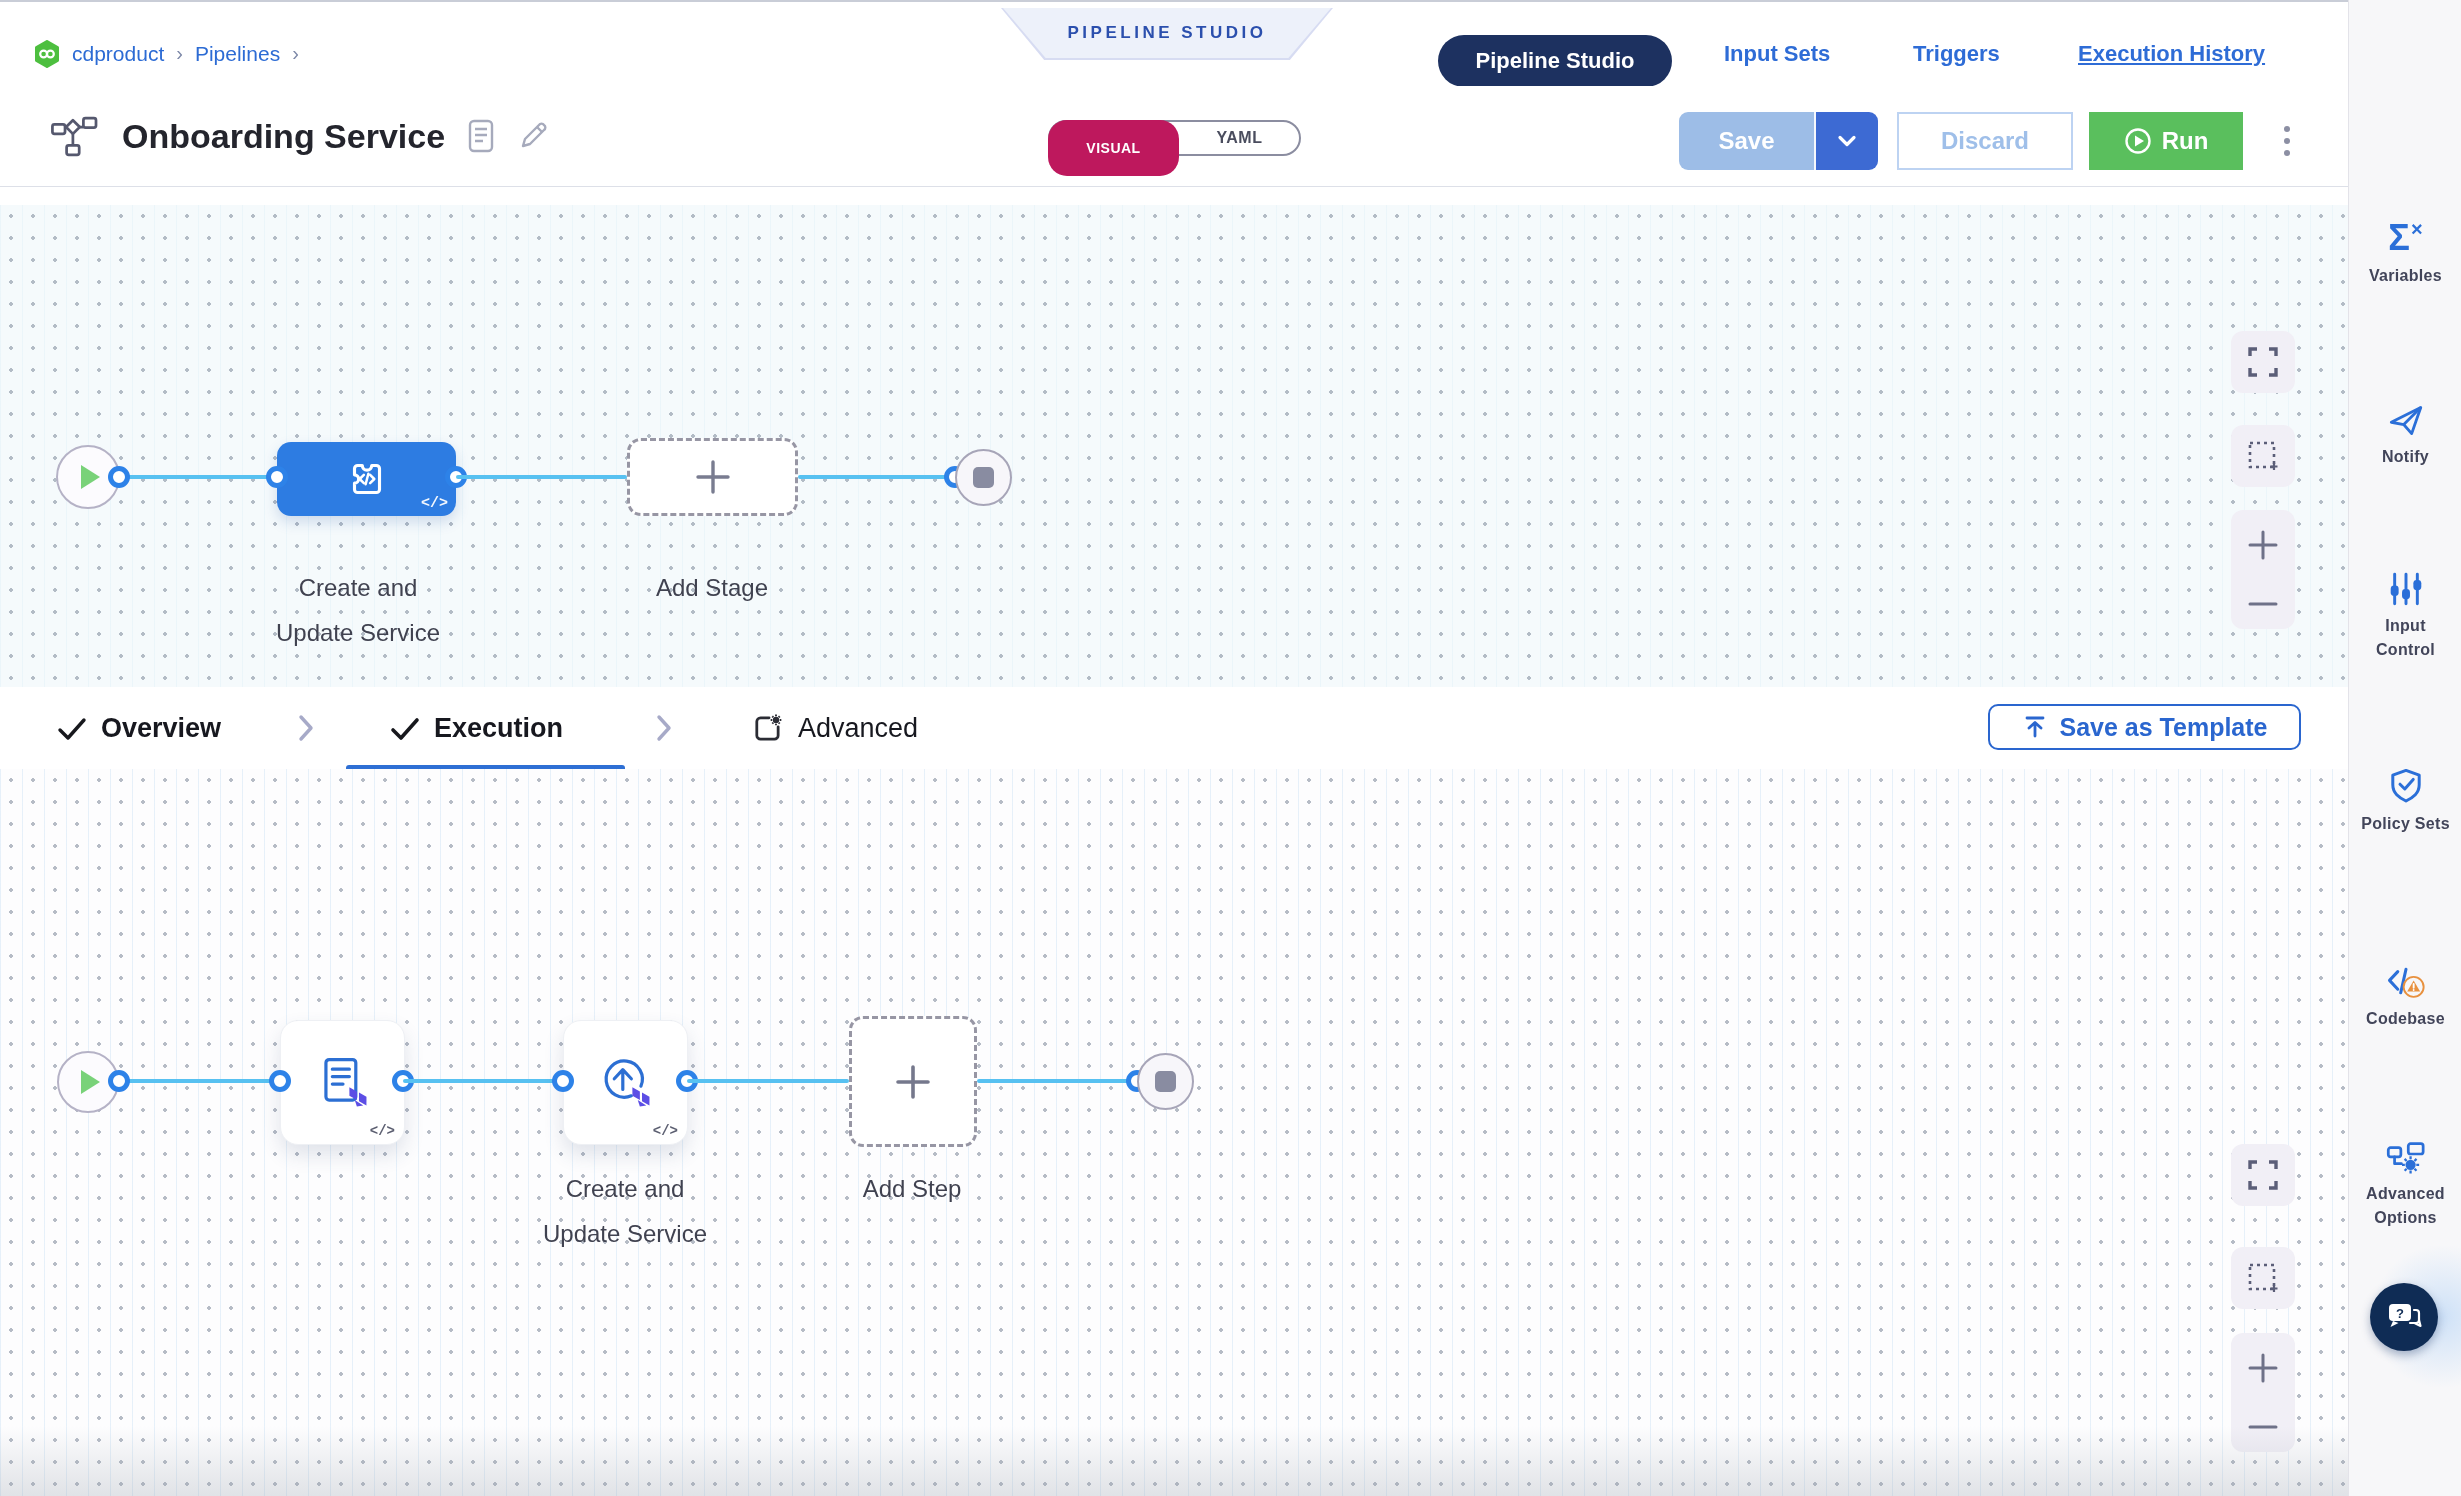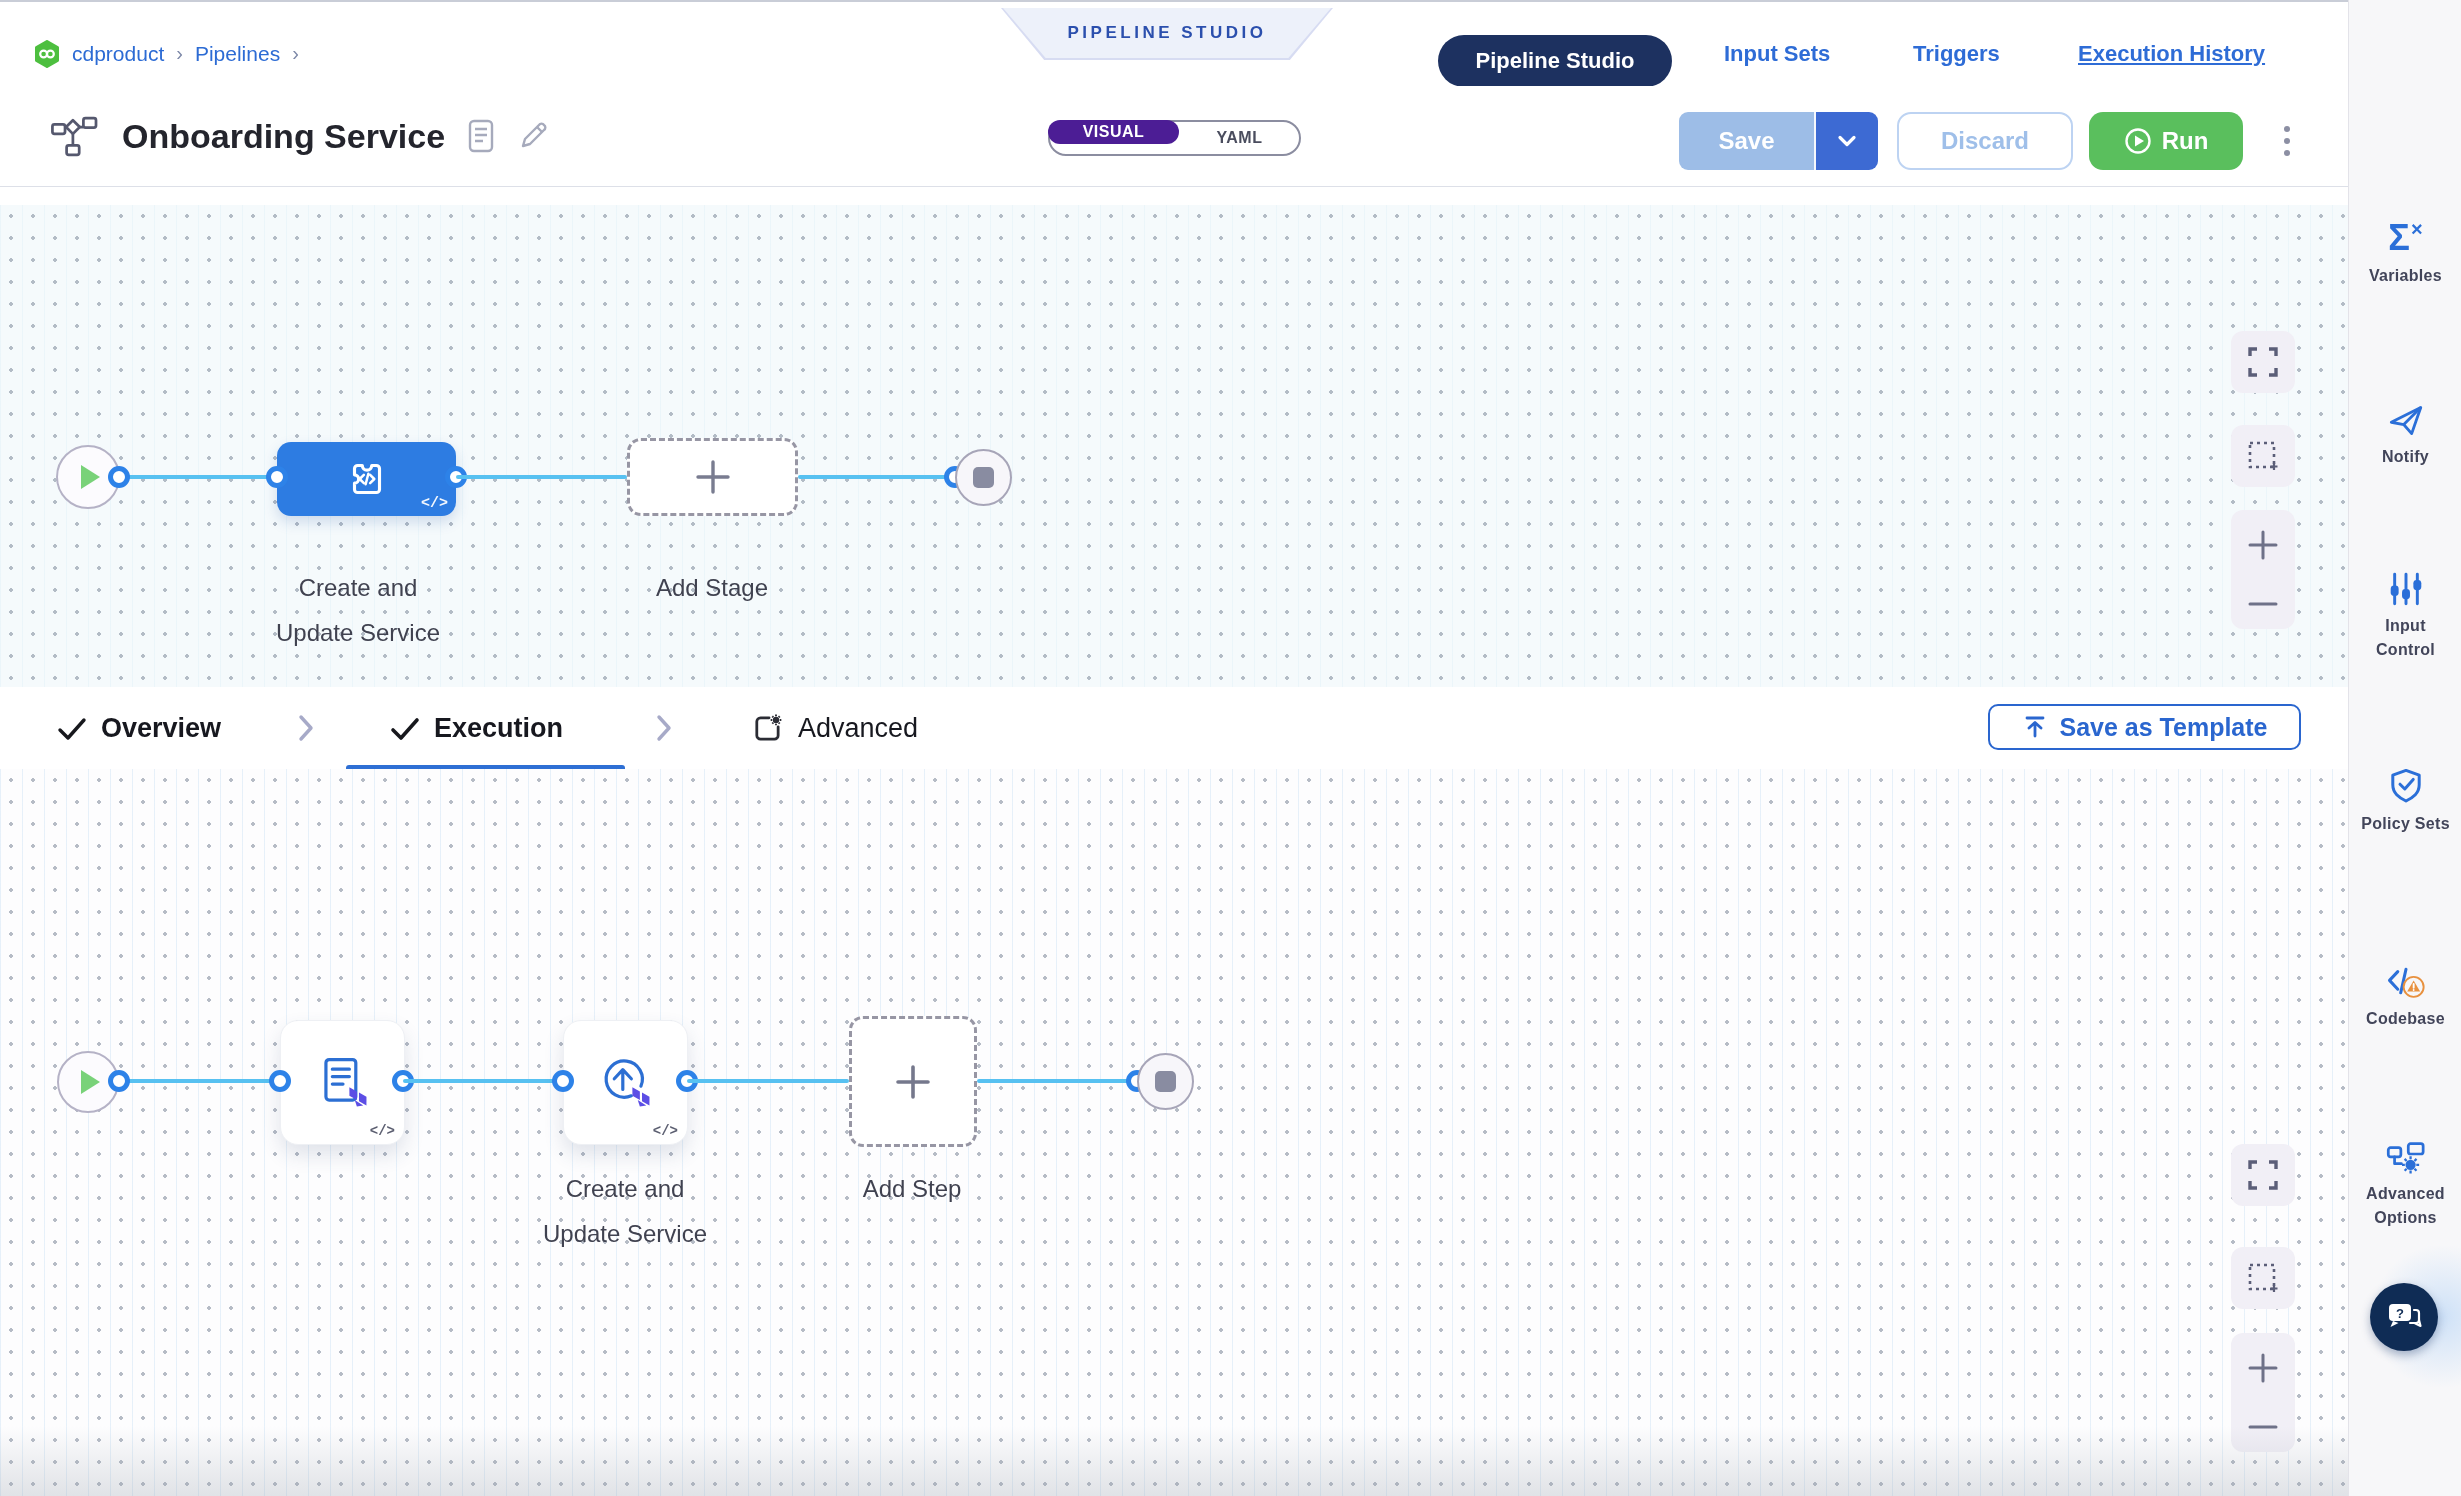--- a/index.html
+++ b/index.html
@@ -28,27 +28,27 @@
           color:#2e6cd6;font-size:22px;font-weight:600;cursor:pointer;}
   .toptab.t1{left:1724px;} .toptab.t2{left:1913px;} .toptab.t3{left:2078px;text-decoration:underline;}
 
   
   .row2{position:absolute;left:0;top:86px;width:2348px;height:100px;background:#fff;
         border-bottom:1px solid #dde0e8;}
   .title-group{position:absolute;left:50px;top:0;height:100px;display:flex;align-items:center;gap:22px;}
   .page-title{font-size:34px;font-weight:bold;color:#24252d;}
   .mode-toggle{position:absolute;left:1048px;top:34px;width:253px;height:36px;border:2px solid #8b8da0;
         border-radius:19px;background:#fff;box-sizing:border-box;}
-  .mode-visual{position:absolute;left:-2px;top:-2px;width:131px;height:24px;border-radius:19px;
-        background:#4c1d95;color:#fff;font-weight:bold;font-size:16px;letter-spacing:0.5px;
+  .mode-visual{position:absolute;left:-2px;top:-2px;width:131px;height:56px;border-radius:19px;
+        background:#be185d;color:#fff;font-weight:bold;font-size:14px;letter-spacing:0.5px;
         display:flex;align-items:center;justify-content:center;cursor:pointer;}
   .mode-yaml{position:absolute;left:129px;top:0;width:121px;height:32px;color:#4a4d5e;
         font-weight:bold;font-size:16px;letter-spacing:0.5px;
         display:flex;align-items:center;justify-content:center;cursor:pointer;}
-  .btn{position:absolute;top:26px;height:58px;border-radius:14px;display:flex;align-items:center;
+  .btn{position:absolute;top:26px;height:58px;border-radius:0;display:flex;align-items:center;
         justify-content:center;box-sizing:border-box;cursor:pointer;}
   .btn-save{left:1679px;width:135px;background:#9dbde7;color:#fff;font-weight:bold;font-size:24px;
         border-radius:9px 0 0 9px;}
   .btn-save-caret{left:1814px;width:64px;background:#3d6ad3;border-radius:0 9px 9px 0;
         border-left:2px solid rgba(255,255,255,.95);}
   .btn-discard{left:1897px;width:176px;background:#fff;border:2px solid #bdd3f2;color:#9fbfe9;
         font-weight:bold;font-size:24px;}
   .btn-run{left:2089px;width:154px;background:#5abf5d;color:#fff;font-weight:bold;font-size:24px;gap:10px;}
   .kebab{left:2265px;top:26px;width:44px;height:58px;display:flex;flex-direction:column;
         align-items:center;justify-content:center;gap:6px;cursor:pointer;position:absolute;}

